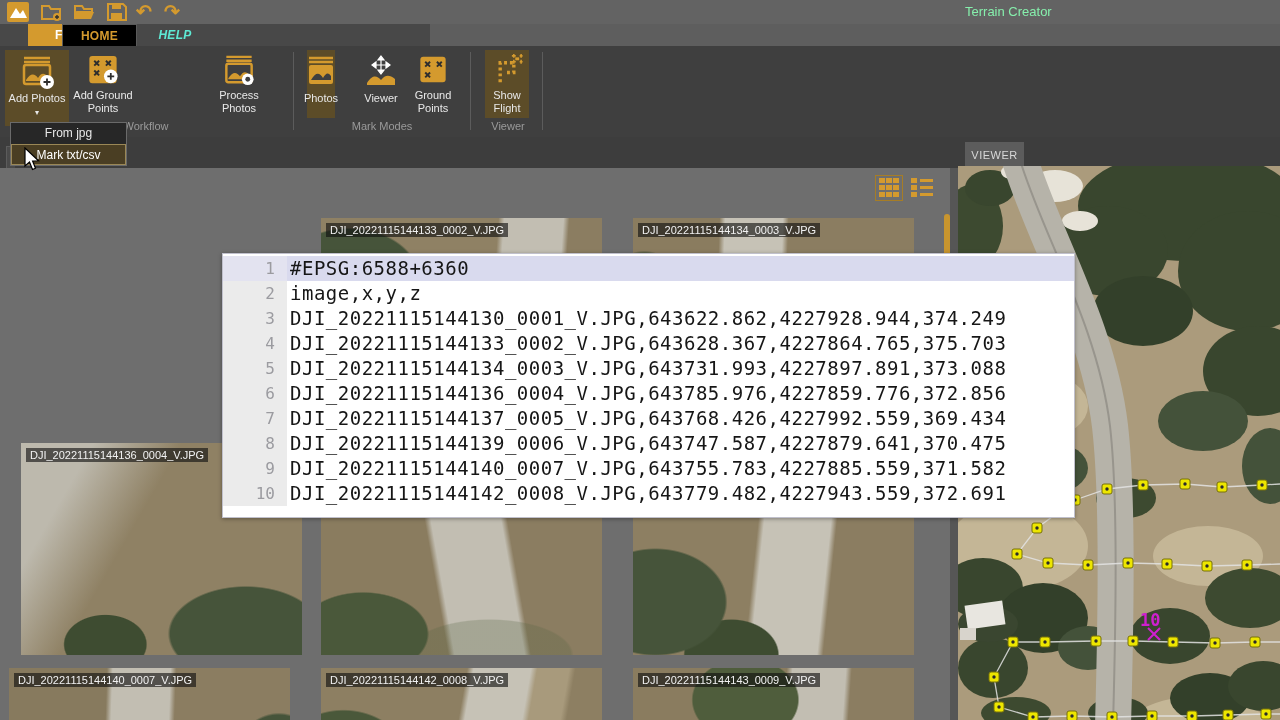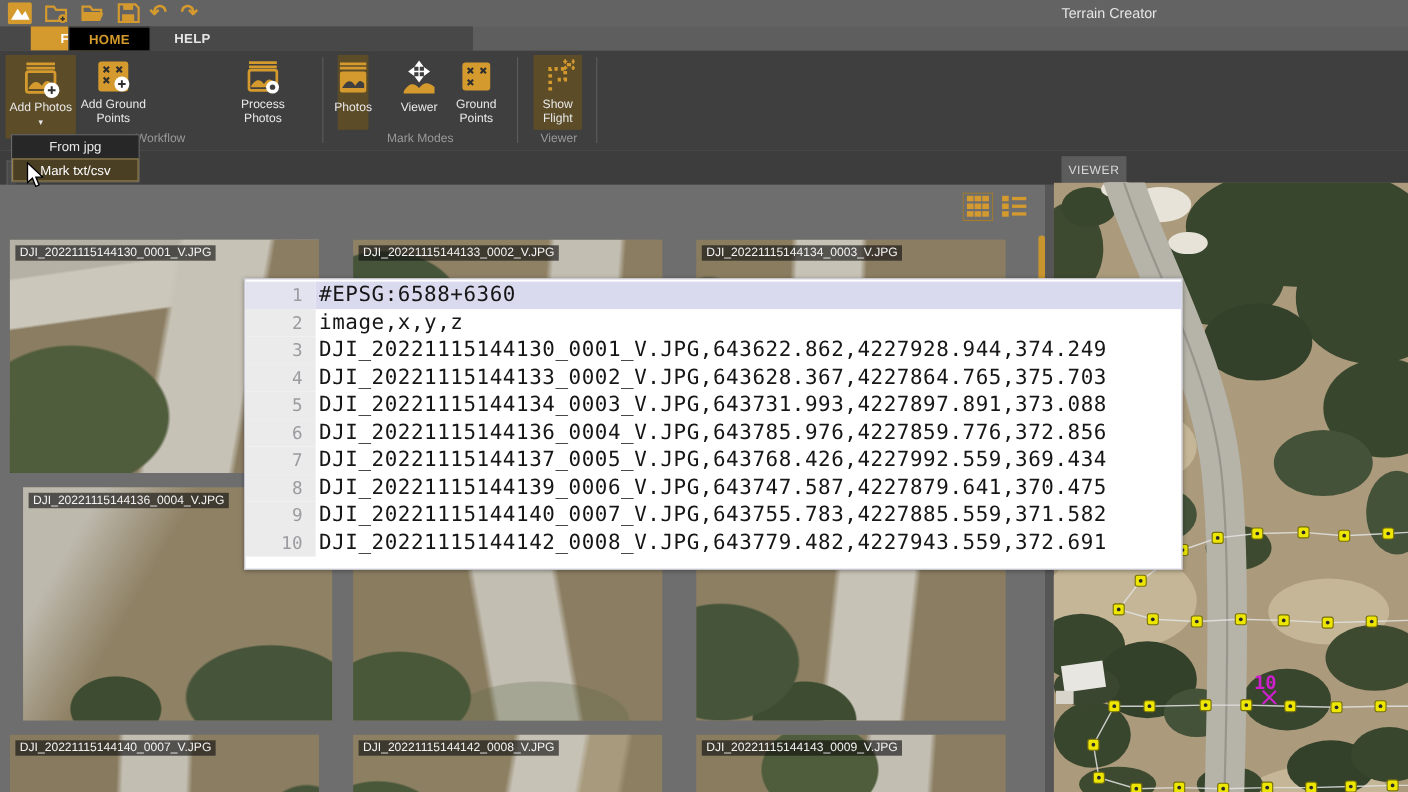--- a/index.html
+++ b/index.html
@@ -4,30 +4,30 @@
 <style>
   html,body{margin:0;padding:0;}
   body{width:1280px;height:720px;overflow:hidden;position:relative;
        font-family:"Liberation Sans",sans-serif;background:#6e6e6e;
        -webkit-font-smoothing:antialiased;}
   .abs{position:absolute;}
 
   
   #titlebar{left:0;top:0;width:1280px;height:24px;background:#636363;}
   #titlebar .ticon{position:absolute;top:2px;width:22px;height:20px;}
-  #app-title{position:absolute;left:965px;top:4px;color:#e5e5e5;font-size:13px;}
+  #app-title{position:absolute;left:965px;top:4px;color:#86efac;font-size:13px;}
 
   
   #tabrow{left:0;top:24px;width:1280px;height:22px;background:#5e5e5e;}
   #tabwell{position:absolute;left:0;top:0;width:430px;height:22px;background:#484848;}
   .maintab{position:absolute;top:0;height:22px;line-height:22px;text-align:center;
            font-size:12px;font-weight:bold;letter-spacing:.3px;}
   #tab-file{left:0;width:81px;background:var(--accent);color:#fff;margin-left:28px;}
   #tab-home{left:62px;width:75px;background:#000000;color:var(--accent);border:1px solid #5a5a5a;border-bottom:none;box-sizing:border-box;}
-  #tab-help{left:138px;width:74px;color:#e5e5e5;}
+  #tab-help{left:138px;width:74px;color:#5eead4;font-style:italic;}
 
   
   #ribbon{left:0;top:46px;width:1280px;height:91px;background:#3f3f3f;}
   .rbtn{position:absolute;top:4px;display:flex;flex-direction:column;align-items:center;
         color:#e8e8e8;font-size:11px;line-height:13px;text-align:center;cursor:default;}
   .rbtn.sel{background:#5c4c28;}
   .ric{width:38px;height:40px;display:flex;align-items:center;justify-content:center;margin-top:2px;}
   .rlabelwrap{padding:0 2px 3px 2px;}
   .vsep{position:absolute;top:6px;width:1px;height:78px;background:#5c5c5c;}
   .grouplabel{position:absolute;top:74px;color:#9a9a9a;font-size:11px;width:120px;text-align:center;}
@@ -257,23 +257,20 @@
       <rect x="3" y="3" width="6" height="5"></rect>
         <rect x="12" y="4" width="13" height="3"></rect>
       <rect x="3" y="10" width="6" height="5"></rect>
         <rect x="12" y="11" width="13" height="3"></rect>
       <rect x="3" y="17" width="6" height="5"></rect>
         <rect x="12" y="18" width="13" height="3"></rect>
     </g>
   </svg>
   <div id="vscroll"></div>
 
-  <div class="thumb v1" style="left:9px;top:50px">
-      <div class="chip">DJI_20221115144130_0001_V.JPG</div>
-    </div>
   <div class="thumb v2" style="left:321px;top:50px">
       <div class="chip">DJI_20221115144133_0002_V.JPG</div>
     </div>
   <div class="thumb v3" style="left:633px;top:50px">
       <div class="chip">DJI_20221115144134_0003_V.JPG</div>
     </div>
   <div class="thumb v4" style="left:9px;top:275px">
       <div class="chip">DJI_20221115144136_0004_V.JPG</div>
     </div>
   <div class="thumb v5" style="left:321px;top:275px"></div>

